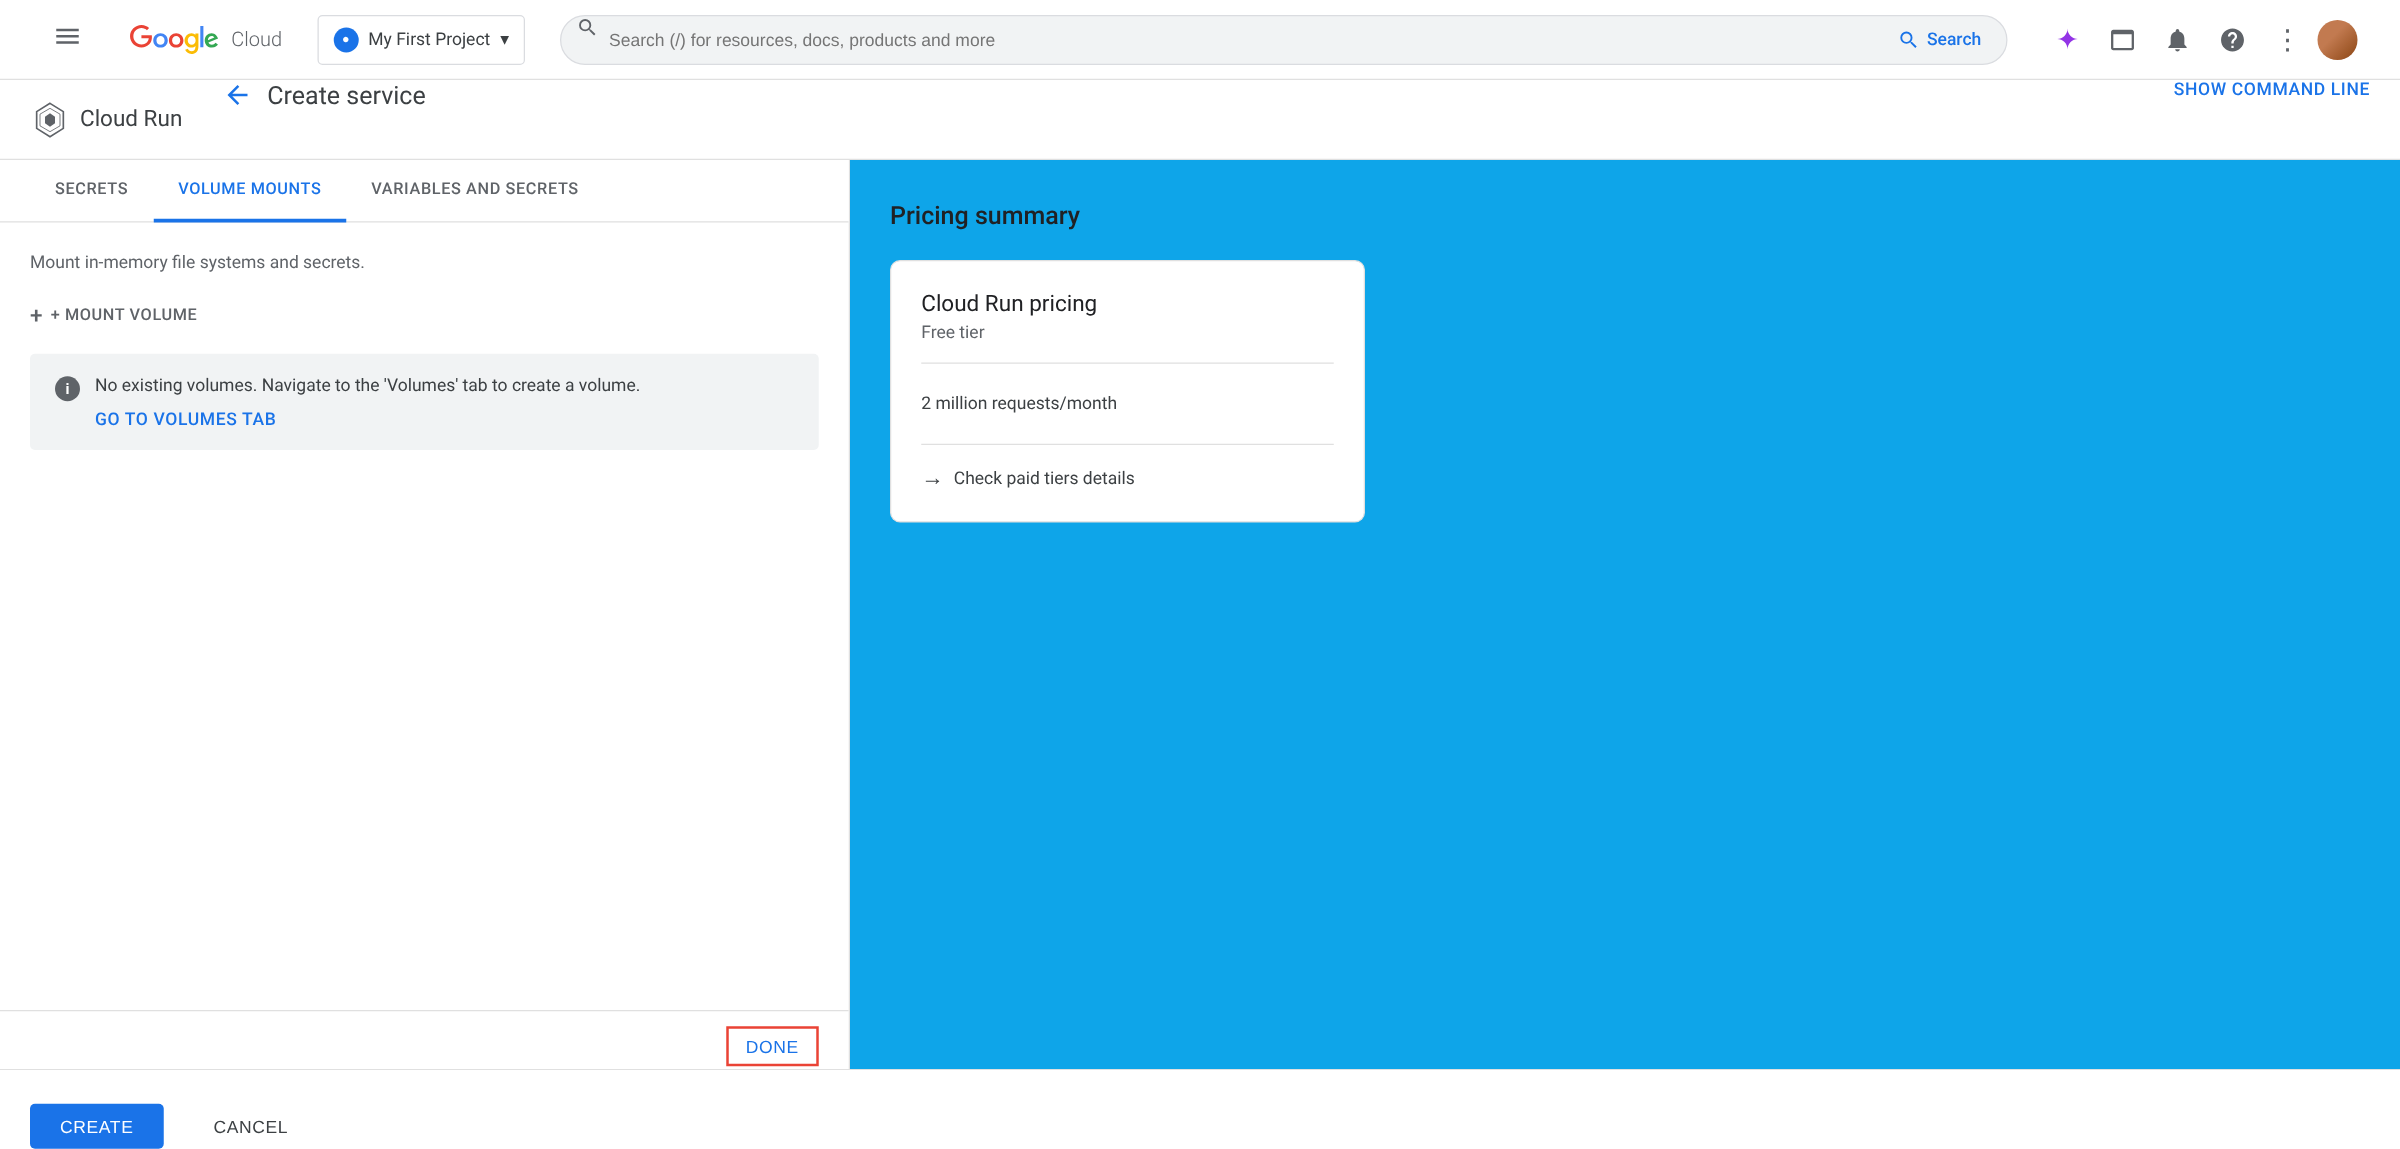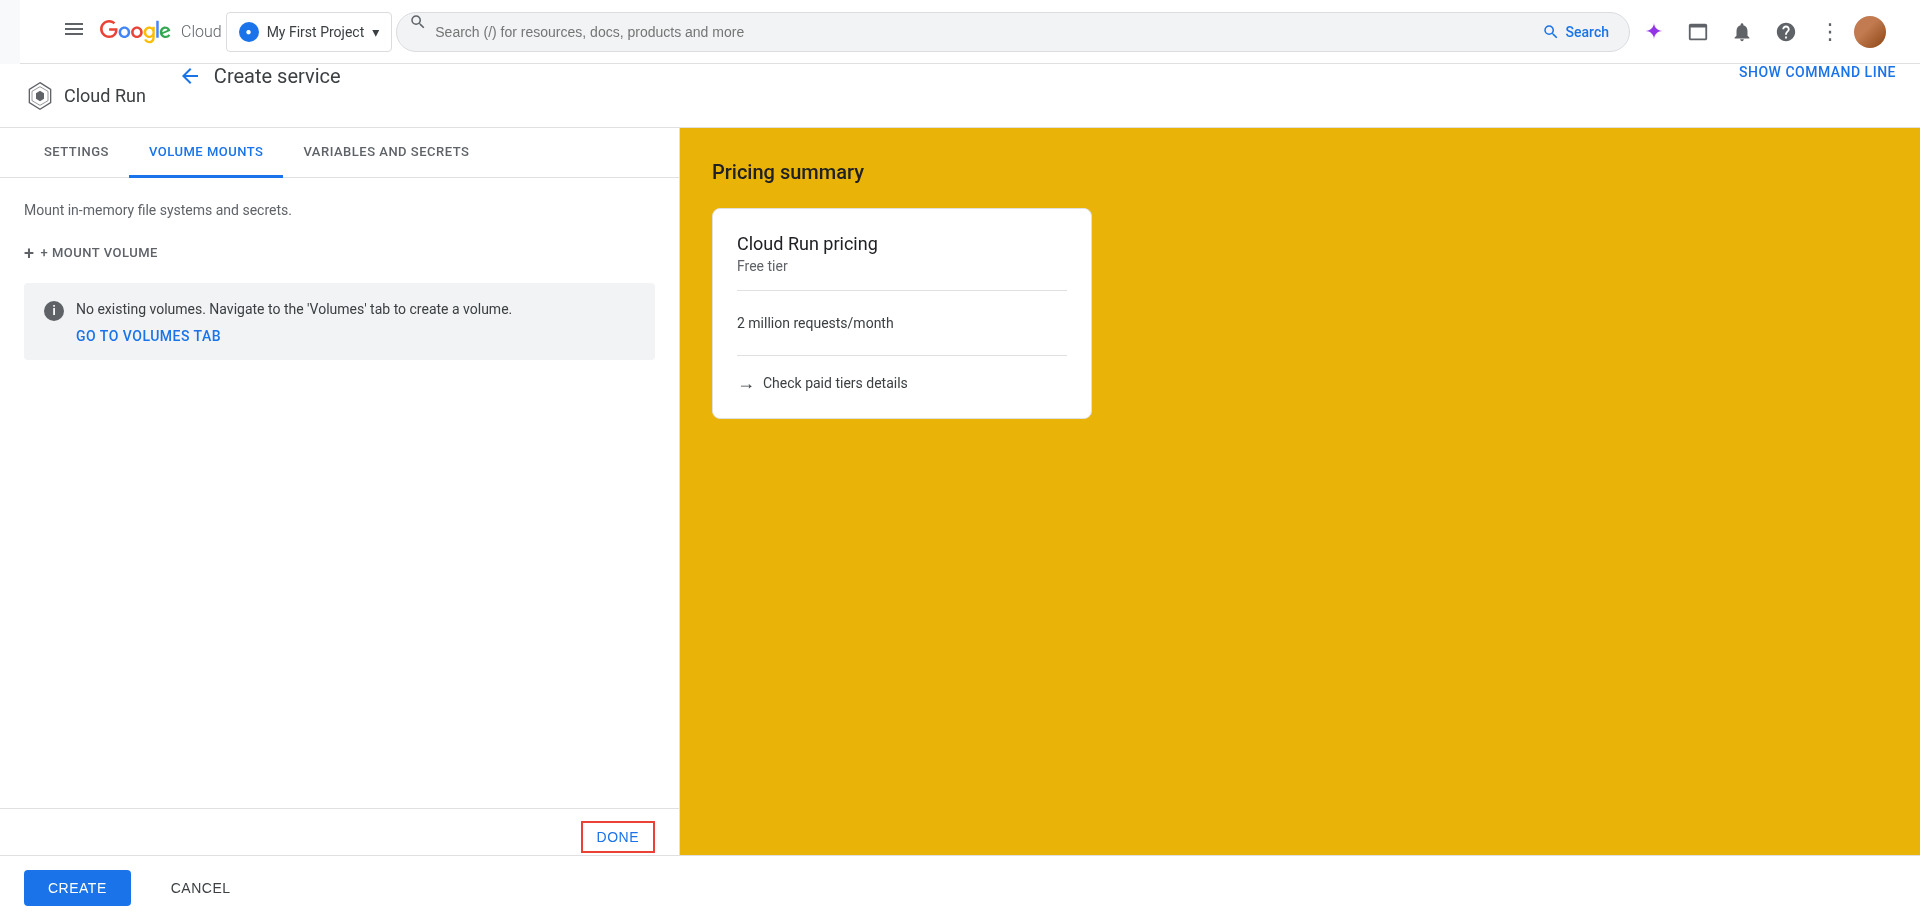--- a/index.html
+++ b/index.html
@@ -6,25 +6,24 @@
     body { font-family: 'Google Sans', Roboto, Arial, sans-serif; background: #f8f9fa; height: 919px; overflow: hidden; }
 
     
     .top-nav {
       display: flex;
       align-items: center;
       background: #fff;
       height: 64px;
       padding: 0 34px;
       border-bottom: 1px solid #e0e0e0;
-      gap: 4px;
+      gap: 28px;
       position: fixed;
       top: 0; left: 0; right: 0;
       z-index: 100;
-      margin-left: 20px;
     }
     .nav-hamburger {
       cursor: pointer;
       color: #5f6368;
       font-size: 20px;
       padding: 8px;
     }
     .google-cloud-logo {
       display: flex;
       align-items: center;
@@ -290,21 +289,21 @@
     }
 
     
     .bottom-bar {
       position: fixed;
       bottom: 0; left: 0; right: 0;
       height: 64px;
       background: #fff;
       border-top: 1px solid #e0e0e0;
       display: flex;
-      align-items: center;
+      align-items: flex-end;
       padding: 0 24px;
       gap: 16px;
       z-index: 100;
     }
     .create-btn {
       background: #1a73e8;
       color: #fff;
       border: none;
       padding: 10px 24px;
       font-size: 14px;
@@ -321,21 +320,21 @@
       font-size: 14px;
       font-weight: 500;
       letter-spacing: 0.5px;
       cursor: pointer;
     }
 
     
     .right-panel {
       flex: 1;
       padding: 32px;
-      background: #eab308;
+      background: #0ea5e9;
       overflow-y: auto;
     }
     .pricing-title {
       font-size: 20px;
       font-weight: 500;
       color: #202124;
       margin-bottom: 24px;
     }
     .pricing-card {
       background: #fff;
@@ -475,21 +474,21 @@
   </span>
   <span class="page-title">Create service</span>
   <span class="show-cmd-btn">SHOW COMMAND LINE</span>
 </div>
 
 <div class="main-content">
 
   <div class="left-panel">
 
     <div class="tabs">
-      <div class="tab">SETTINGS</div>
+      <div class="tab">SECRETS</div>
       <div class="tab active">VOLUME MOUNTS</div>
       <div class="tab">VARIABLES AND SECRETS</div>
     </div>
 
     <div class="tab-content">
       <div class="section-desc">Mount in-memory file systems and secrets.</div>
 
       <div class="mount-volume-btn">
         <span style="font-size:18px;">+</span>
         <span>+ MOUNT VOLUME</span>

